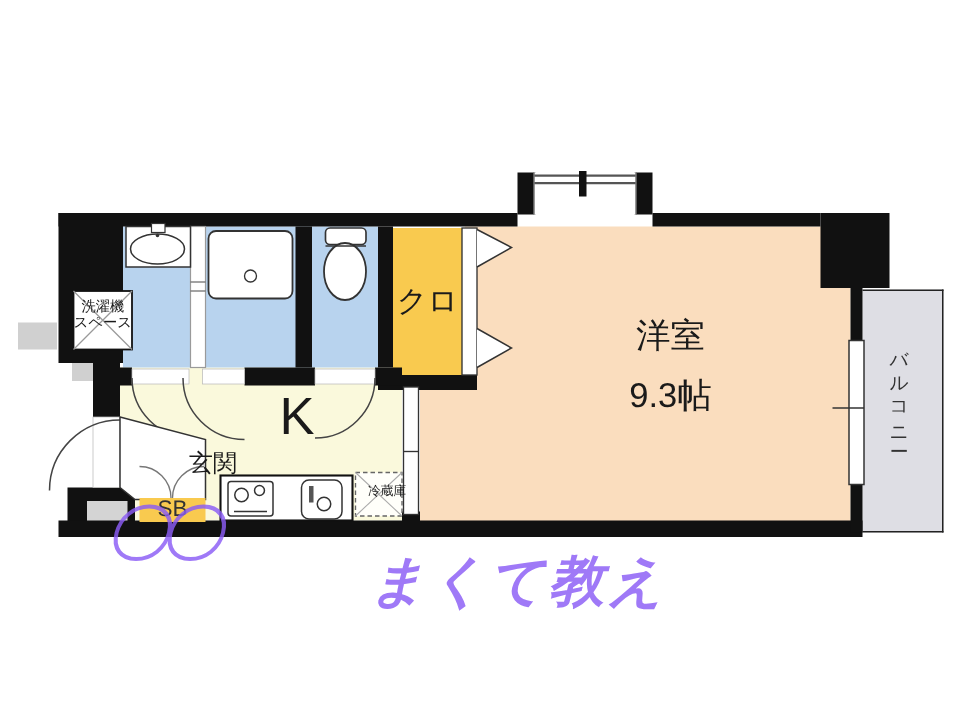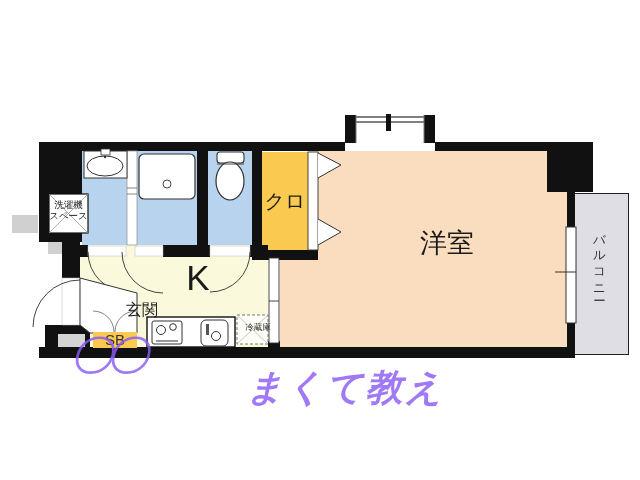--- a/index.html
+++ b/index.html
@@ -138,21 +138,22 @@
       </g>
     </g>
 
     <g>
       <rect x="237" y="315" width="31" height="29" fill="#fffffa" stroke="#666" stroke-width="0.9" stroke-dasharray="3,2"></rect>
       <line x1="237" y1="315" x2="268" y2="344" stroke="#aaa" stroke-width="0.7"></line>
       <line x1="268" y1="315" x2="237" y2="344" stroke="#aaa" stroke-width="0.7"></line>
     </g>
   </svg>
 
-  <div class="lbl" style="left:395px;top:228px;width:104px;font-size:27px;font-weight:500;z-index:30;">洋室</div>
+  <div class="lbl" style="left:395px;top:210px;width:104px;font-size:23px;font-weight:500;z-index:30;">洋室</div>
+  <div class="lbl" style="left:395px;top:250px;width:104px;font-size:23px;font-weight:500;z-index:30;">9.3帖</div>
 
   <div class="lbl" style="left:176px;top:258px;width:44px;font-size:35px;font-weight:400;z-index:30;">K</div>
 
   <div class="lbl" style="left:86px;top:301px;width:46px;font-size:16px;z-index:30;margin-left:33px;">玄関</div>
 
   <div class="lbl" style="left:262px;top:190px;width:46px;font-size:20px;z-index:30;">クロ</div>
 
   <div class="lbl" style="left:93px;top:332px;width:44px;height:16px;font-size:15px;color:#333;background:#F9CA4F;z-index:30;line-height:16px;">SB</div>
 
   <div class="lbl" style="left:592px;top:225px;font-size:12.5px;color:#333;z-index:30;writing-mode:vertical-rl;letter-spacing:3px;">バルコニー</div>

